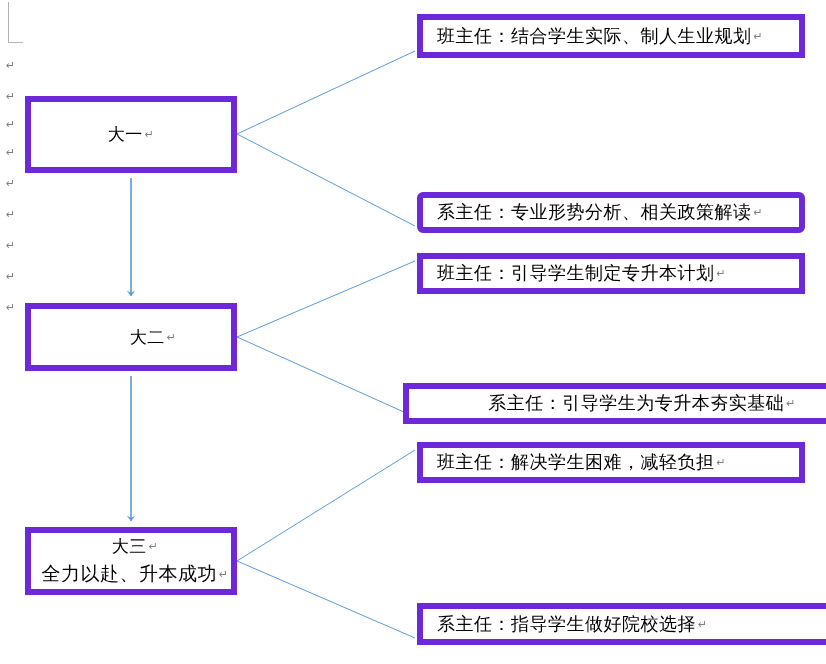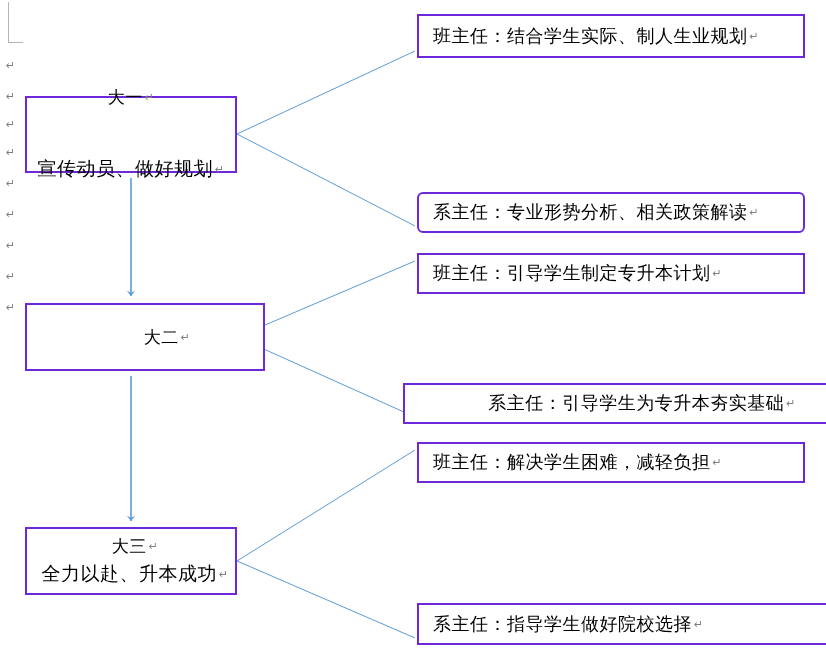--- a/index.html
+++ b/index.html
@@ -40,21 +40,21 @@
     color: #808080;
     font-family: "DejaVu Sans", "Liberation Sans", sans-serif;
     font-size: 11px;
     line-height: 16px;
     user-select: none;
   }
   
   .box {
     position: absolute;
     box-sizing: border-box;
-    border: 2px solid #6d28d9;
+    border: 6px solid #6d28d9;
     background: #ffffff;
     display: flex;
     flex-direction: column;
     align-items: center;
     justify-content: center;
     color: #000000;
   }
   .box .line {
     white-space: nowrap;
     font-family: "DejaVu Serif", "Liberation Serif", serif;
@@ -134,23 +134,22 @@
       </g>
     <g id="arrow-lines">
         <line x1="131" y1="178" x2="131" y2="296" stroke="#5b9bd5" stroke-width="1.6" marker-end="url(#arrowhead)"></line>
         <line x1="131" y1="376" x2="131" y2="521" stroke="#5b9bd5" stroke-width="1.6" marker-end="url(#arrowhead)"></line>
       </g>
   </svg>
 
   <div id="stage-layer">
       <div class="box stage-box" style="left: 25px; top: 96px; width: 212px; height: 77px; gap: 44px;">
         <div class="line line-title">大一<span class="mark">↵</span></div>
-        <div class="line line-sub">宣传动员、做好规划<span class="mark">↵</span></div>
       </div>
-      <div class="box stage-box" style="left: 25px; top: 303px; width: 240px; height: 68px; padding-left: 44px;">
+      <div class="box stage-box" style="left: 25px; top: 303px; width: 212px; height: 68px; padding-left: 44px;">
         <div class="line line-title">大二<span class="mark">↵</span></div>
       </div>
       <div class="box stage-box" style="left: 25px; top: 527px; width: 212px; height: 68px; padding-left: 8px;">
         <div class="line line-title">大三<span class="mark">↵</span></div>
         <div class="line line-sub">全力以赴、升本成功<span class="mark">↵</span></div>
       </div>
     </div>
   <div id="detail-layer">
       <div class="box detail-box" style="left: 417px; top: 14px; width: 388px; height: 44px;">
         <div class="line line-detail">班主任：结合学生实际、制人生业规划<span class="mark">↵</span></div>

